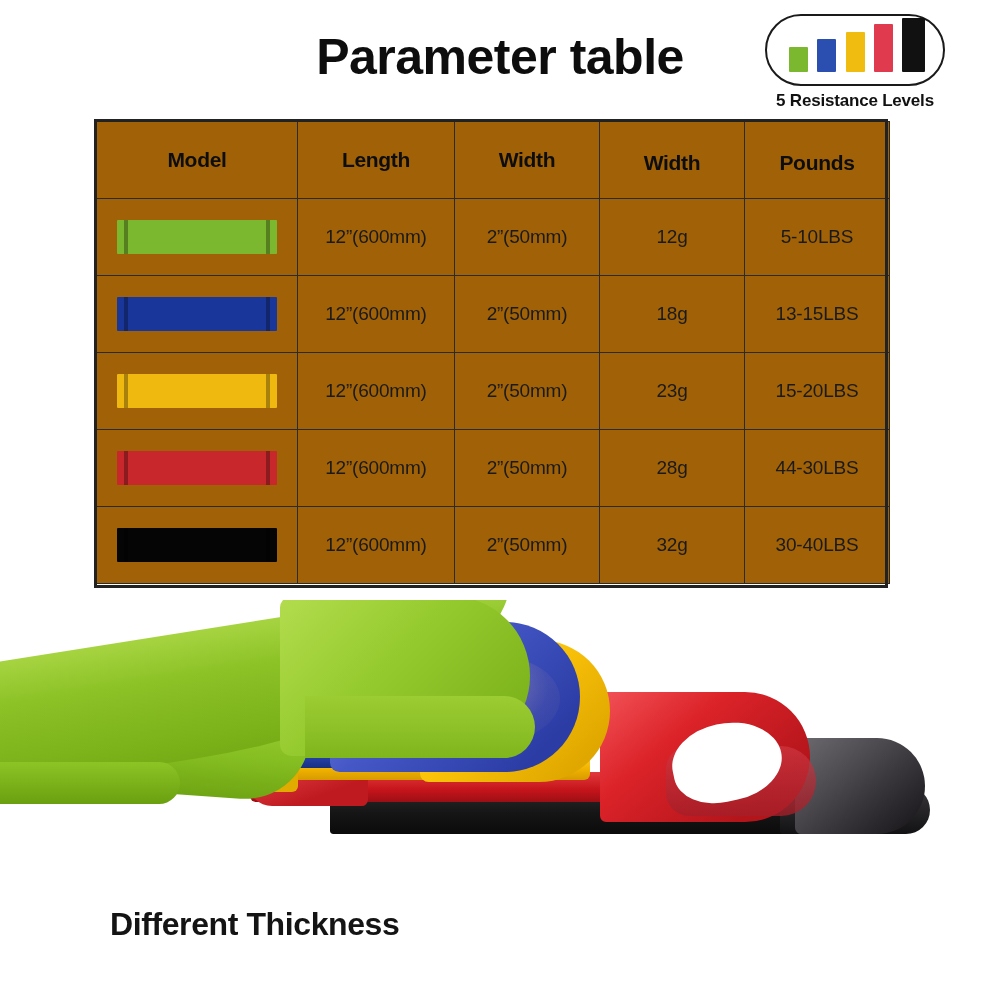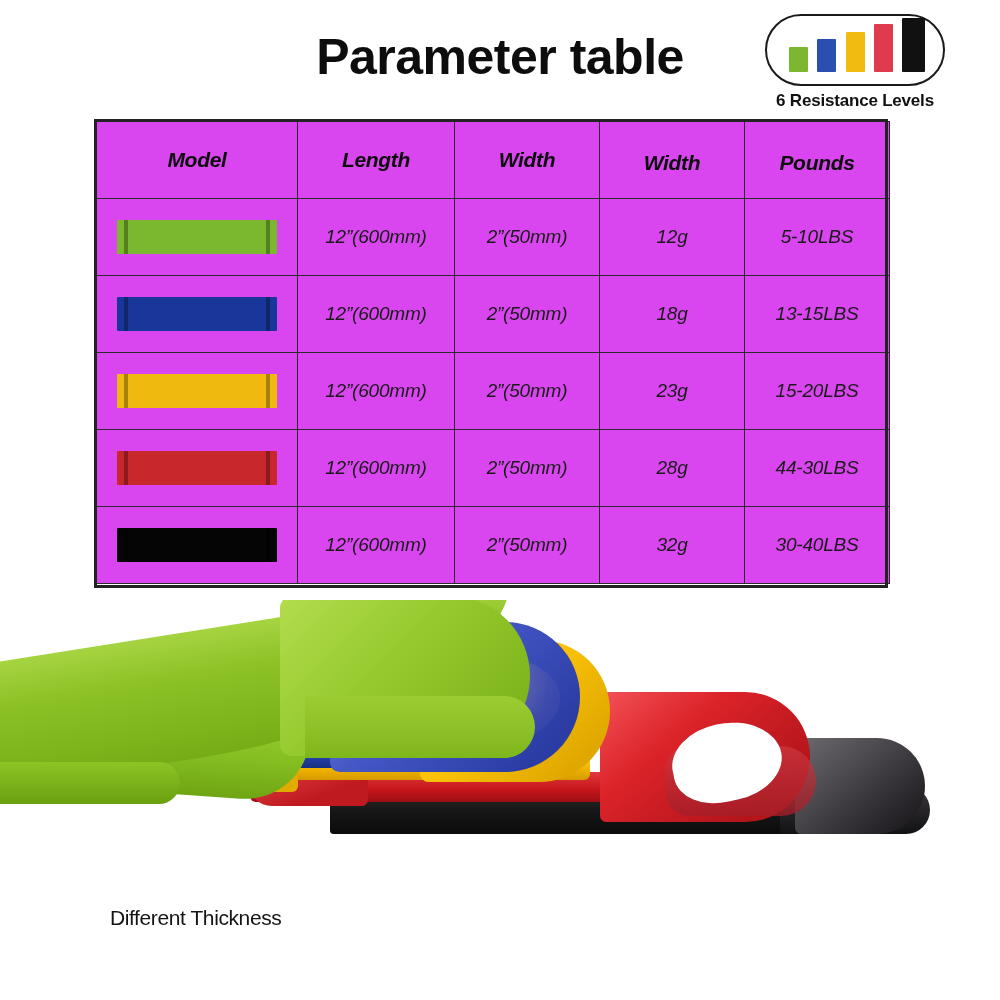--- a/index.html
+++ b/index.html
@@ -76,22 +76,21 @@
   .param-table-wrap {
     position: absolute;
     left: 96px;
     top: 121px;
     width: 788px;
   }
   table.param-table {
     border-collapse: collapse;
     width: 788px;
     table-layout: fixed;
-    background: #d946ef;
-    font-style: italic;
+    background: #a16207;
   }
   table.param-table td,
   table.param-table th {
     border: 1px solid #2b2b2b;
     text-align: center;
     vertical-align: middle;
     padding: 0;
     font-weight: normal;
   }
   table.param-table thead th {
@@ -300,22 +299,22 @@
     position: absolute;
     left: 0;
     top: 906px;
     width: 1000px;
     height: 60px;
   }
   .caption-left {
     position: absolute;
     left: 110px;
     top: 0;
-    font-size: 21px;
-    font-weight: normal;
+    font-size: 32px;
+    font-weight: bold;
     color: #141414;
     letter-spacing: -0.4px;
     white-space: nowrap;
   }
   .caption-right {
     position: absolute;
     left: 505px;
     top: 0;
     font-size: 33px;
     font-weight: bold;
@@ -332,21 +331,21 @@
 <div class="badge">
   <div class="badge-pill">
     <div class="badge-bars">
       <div class="badge-bar" style="background: rgb(124, 184, 47); height: 46%;"></div>
       <div class="badge-bar" style="background: rgb(42, 79, 176); height: 62%;"></div>
       <div class="badge-bar" style="background: rgb(240, 188, 16); height: 74%;"></div>
       <div class="badge-bar" style="background: rgb(224, 58, 78); height: 88%;"></div>
       <div class="badge-bar" style="background: rgb(17, 17, 17); height: 100%; width: 23px;"></div>
     </div>
   </div>
-  <div class="badge-caption">6 Resistance Levels</div>
+  <div class="badge-caption">5 Resistance Levels</div>
 </div>
 
 <div class="param-table-wrap">
   <table class="param-table">
     <thead>
       <tr>
         <th class="col-model">Model</th>
         <th class="col-length">Length</th>
         <th class="col-width">Width</th>
         <th class="col-weight th-weight">Width</th>

